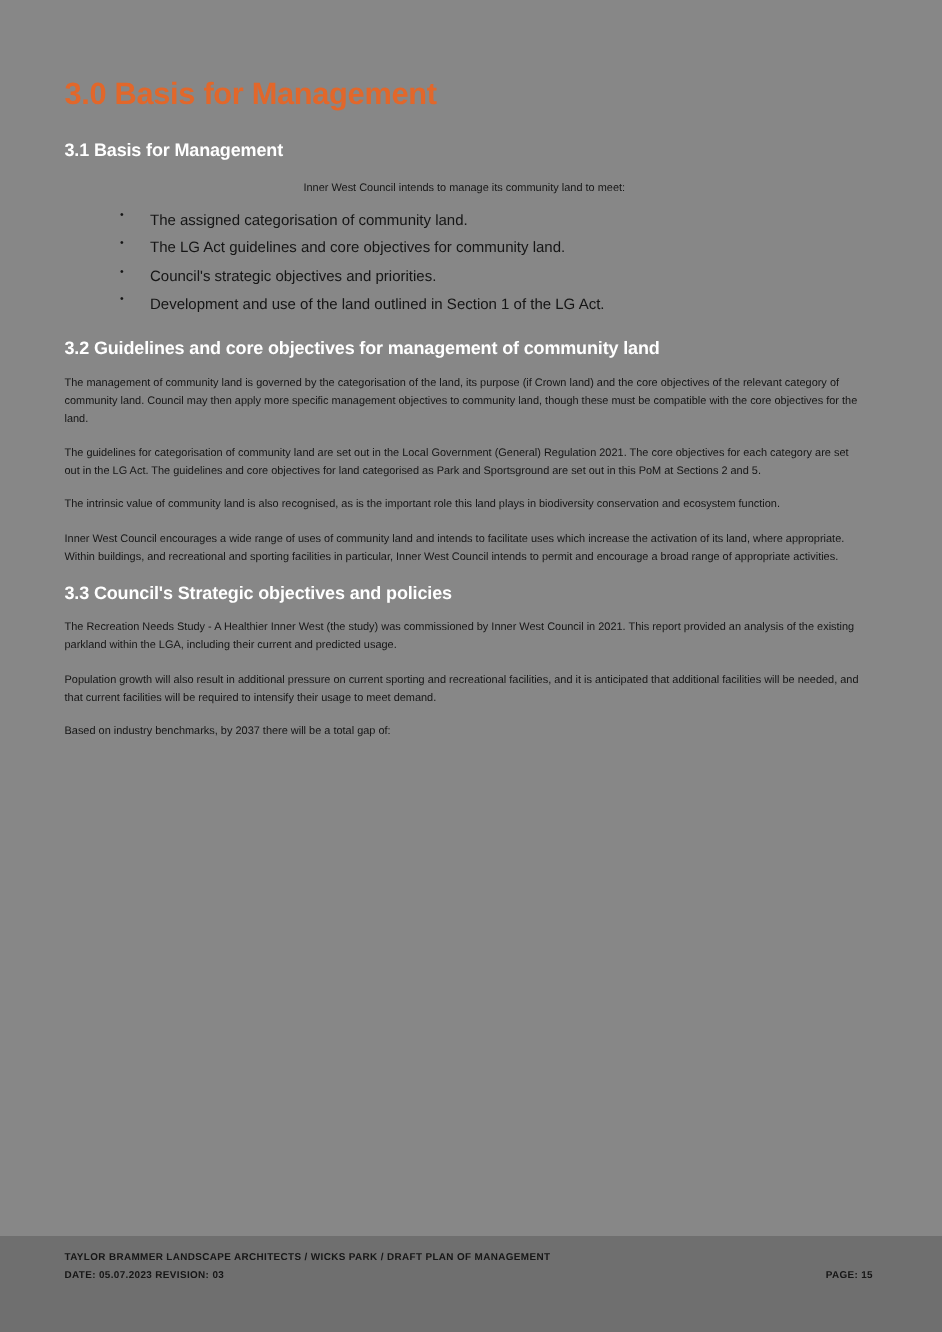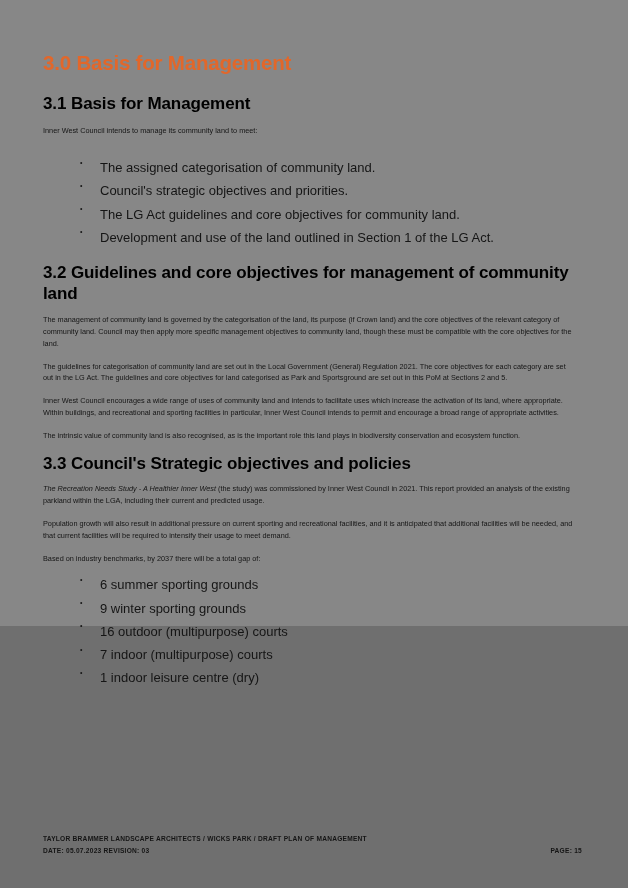--- a/index.html
+++ b/index.html
@@ -12,70 +12,70 @@
     height: 888px;
     font-family: "Liberation Sans", sans-serif;
     color: #1b1b1b;
     position: relative;
     overflow: hidden;
   }
   .page {
     position: absolute;
     left: 0; top: 0;
     width: 628px;
-    height: 626px;
+    height: 824px;
     background: #878787;
     box-sizing: border-box;
     padding: 12px;
   }
   .content {
     position: absolute;
     left: 43px;
     top: 52px;
     width: 533px;
   }
   h1.sec-main {
     font-size: 20.5px;
     font-weight: bold;
     color: #e2672a;
     margin: 0 0 18px 0;
     letter-spacing: -0.2px;
     line-height: 1.1;
   }
   h2.sec-sub {
-    font-size: 17px;
+    font-size: 12px;
     font-weight: bold;
-    color: #000000;
+    color: #ffffff;
     margin: 0 0 11px 0;
     line-height: 1.28;
     letter-spacing: -0.1px;
   }
   h2.sec-sub.tight {
     margin-bottom: 9px;
   }
   p.body {
     font-size: 7.3px;
     line-height: 1.62;
     margin: 0 0 11px 0;
     color: #151515;
     text-align: left;
   }
   p.body.lead {
-    margin-bottom: 21px;
+    margin-bottom: 9px;
+    text-align: center;
   }
   .italic {
-    font-style: italic;
   }
   ul.bullets {
     margin: 0 0 14px 0;
     padding: 0 0 0 37px;
     list-style: none;
   }
   ul.bullets li {
-    font-size: 13px;
+    font-size: 10px;
     line-height: 1.52;
     margin: 0 0 3.5px 0;
     position: relative;
     color: #151515;
     padding-left: 20px;
   }
   ul.bullets li::before {
     content: "\2022";
     position: absolute;
     left: 0;
@@ -121,46 +121,39 @@
   <div class="content">
 
     <h1 class="sec-main">3.0 Basis for Management</h1>
 
     <h2 class="sec-sub">3.1 Basis for Management</h2>
 
     <p class="body lead">Inner West Council intends to manage its community land to meet:</p>
 
     <ul class="bullets">
       <li>The assigned categorisation of community land.</li>
+      <li>The LG Act guidelines and core objectives for community land.</li>
       <li>Council's strategic objectives and priorities.</li>
-      <li>The LG Act guidelines and core objectives for community land.</li>
       <li>Development and use of the land outlined in Section 1 of the LG Act.</li>
     </ul>
 
     <h2 class="sec-sub tight">3.2 Guidelines and core objectives for management of community land</h2>
 
     <p class="body">The management of community land is governed by the categorisation of the land, its purpose (if Crown land) and the core objectives of the relevant category of community land. Council may then apply more specific management objectives to community land, though these must be compatible with the core objectives for the land.</p>
     <p class="body">The guidelines for categorisation of community land are set out in the Local Government (General) Regulation 2021. The core objectives for each category are set out in the LG Act. The guidelines and core objectives for land categorised as Park and Sportsground are set out in this PoM at Sections 2 and 5.</p>
+    <p class="body">The intrinsic value of community land is also recognised, as is the important role this land plays in biodiversity conservation and ecosystem function.</p>
     <p class="body">Inner West Council encourages a wide range of uses of community land and intends to facilitate uses which increase the activation of its land, where appropriate. Within buildings, and recreational and sporting facilities in particular, Inner West Council intends to permit and encourage a broad range of appropriate activities.</p>
-    <p class="body">The intrinsic value of community land is also recognised, as is the important role this land plays in biodiversity conservation and ecosystem function.</p>
 
     <h2 class="sec-sub tight">3.3 Council's Strategic objectives and policies</h2>
 
     <p class="body"><span class="italic">The Recreation Needs Study - A Healthier Inner West</span><span> (the study) was commissioned by Inner West Council in 2021. This report provided an analysis of the existing parkland within the LGA, including their current and predicted usage.</span></p>
 
     <p class="body">Population growth will also result in additional pressure on current sporting and recreational facilities, and it is anticipated that additional facilities will be needed, and that current facilities will be required to intensify their usage to meet demand.</p>
     <p class="body">Based on industry benchmarks, by 2037 there will be a total gap of:</p>
 
-    <ul class="bullets spaced">
-      <li>6 summer sporting grounds</li>
-      <li>9 winter sporting grounds</li>
-      <li>16 outdoor (multipurpose) courts</li>
-      <li>7 indoor (multipurpose) courts</li>
-      <li>1 indoor leisure centre (dry)</li>
-    </ul>
 
   </div>
 
   <div class="footer">
     <div class="footer-line1">TAYLOR BRAMMER LANDSCAPE ARCHITECTS / WICKS PARK / DRAFT PLAN OF MANAGEMENT</div>
     <div class="footer-line2">
       <span class="footer-date">DATE: 05.07.2023 REVISION: 03</span>
       <span class="footer-page">PAGE: 15</span>
     </div>
   </div>

